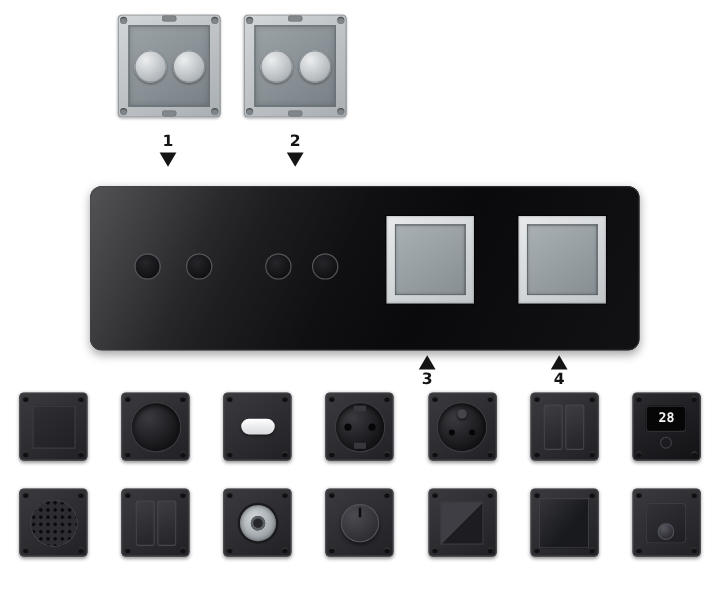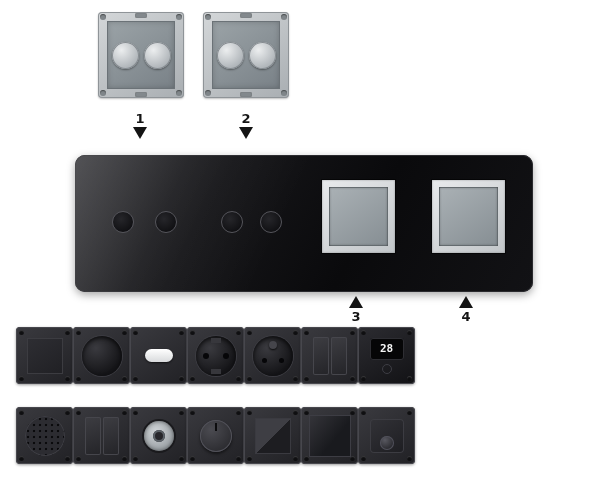--- a/index.html
+++ b/index.html
@@ -44,21 +44,21 @@
   .tc1{left:37px}.tc2{left:80px}.tc3{left:146px}.tc4{left:185px}
   .socket-frame{position:absolute;top:25px;width:73px;height:73px;box-sizing:border-box;padding:7px;
     background:linear-gradient(145deg,#e8eaec,#c2c6c9);
     box-shadow:0 0 0 1px rgba(0,0,0,.55), inset 0 0 2px rgba(0,0,0,.35);}
   .sf1{left:247px}.sf2{left:357px}
   .socket-frame-inner{width:100%;height:100%;box-sizing:border-box;
     background:linear-gradient(145deg,#aab1b5,#868e93);
     box-shadow:inset 0 0 3px rgba(0,0,0,.5), inset 0 0 0 1px #7a8287;}
 
   
-  .module-row{position:absolute;left:16px;right:16px;display:flex;justify-content:flex-start;}
+  .module-row{position:absolute;left:16px;right:16px;display:flex;justify-content:space-between;}
   .row1{top:327px;}
   .row2{top:407px;}
   .module{position:relative;width:57px;height:57px;border-radius:4px;
     background:linear-gradient(145deg,#3a3a3f,#212125);
     box-shadow:inset 0 0 0 1px #47474d, 0 1px 3px rgba(0,0,0,.4);}
   .screw{position:absolute;width:5px;height:5px;border-radius:50%;background:#0f0f11;
     box-shadow:inset 0 1px 1px rgba(255,255,255,.18);}
   .s0{top:3px;left:3px}.s1{top:3px;right:3px}.s2{bottom:3px;left:3px}.s3{bottom:3px;right:3px}
   .feature{position:absolute;inset:0;display:flex;align-items:center;justify-content:center;}
 

